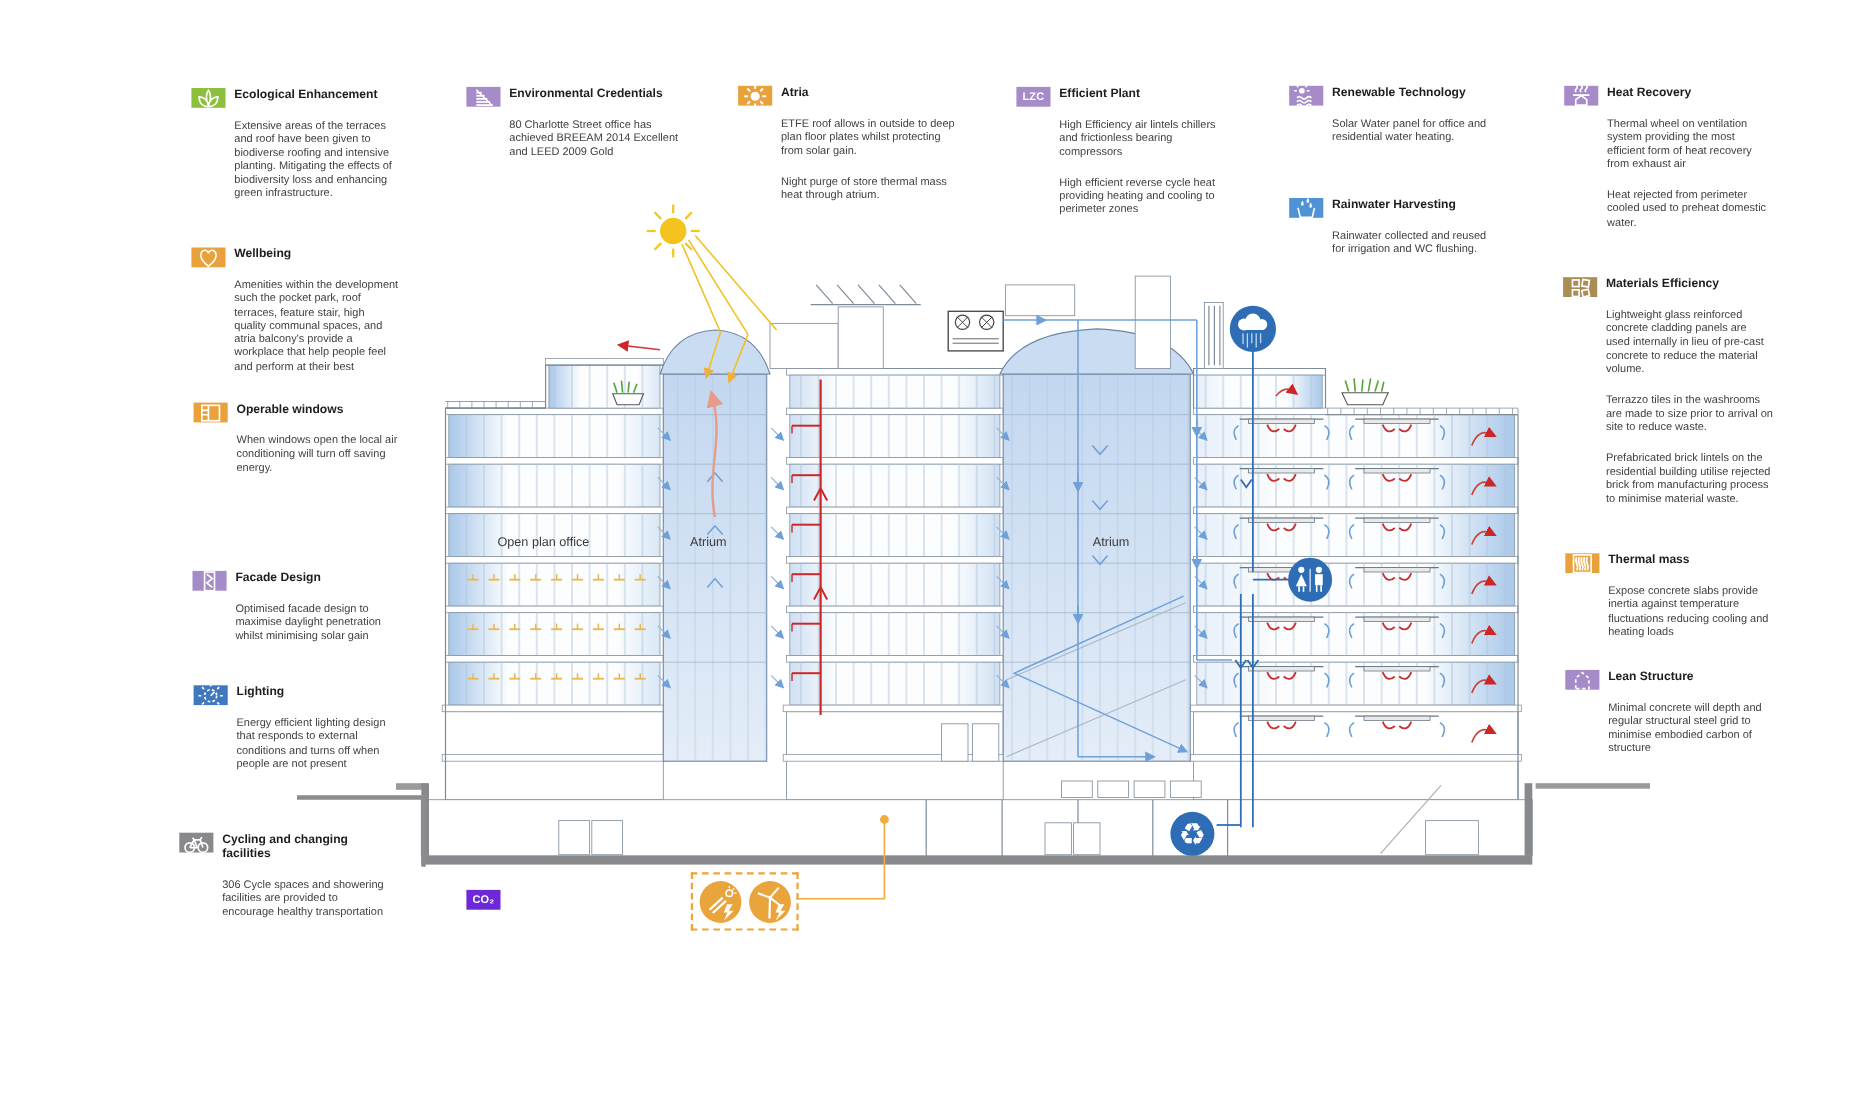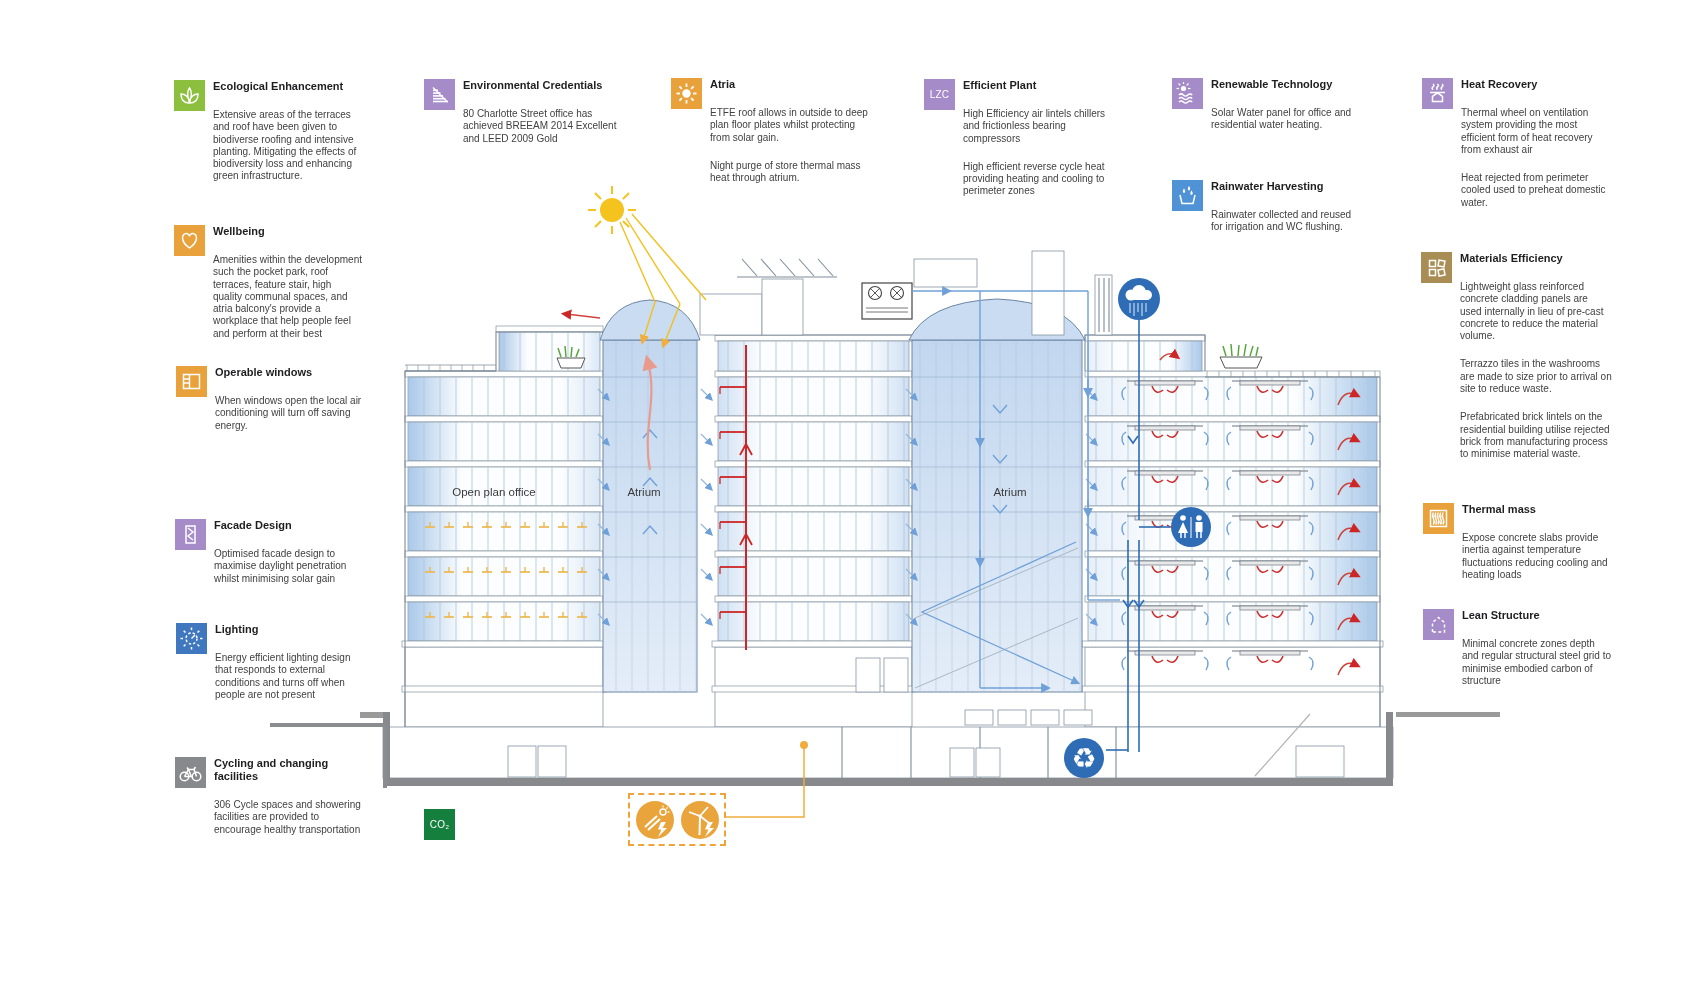--- a/index.html
+++ b/index.html
@@ -1,21 +1,21 @@
 <!DOCTYPE html>
 <html><head>
 <meta charset="utf-8">
 <style>
   html,body{margin:0;padding:0;background:#fff}
   #page{position:relative;width:1700px;height:1002px;background:#fff;overflow:hidden;
         font-family:"Liberation Sans",sans-serif}
   #bsvg{position:absolute;left:0;top:0}
   .panel{position:absolute;display:flex;gap:8px}
-  .pic{width:31px;height:31px;flex:0 0 31px;display:flex;align-items:center;justify-content:center;
-       color:#fff;font-weight:normal;font-size:10px;letter-spacing:.2px}
+  .pic{width:31px;height:18px;flex:0 0 31px;display:flex;align-items:center;justify-content:center;
+       color:#fff;font-weight:bold;font-size:10px;letter-spacing:.2px}
   .ptxt h3{margin:0 0 10px;font-size:11px;line-height:13px;color:#1e1e20;font-weight:bold}
   .ptxt p{margin:16px 0 11px;font-size:10px;line-height:12.3px;color:#414042}
   .gi{stroke:#fff;fill:none;stroke-width:1.5}
   svg text{font-family:"Liberation Sans",sans-serif}
   .lbl{font-size:11.5px;fill:#3a3a3c}
   .ol{fill:none;stroke:#7e8b99;stroke-width:1.1}
   .wb{fill:#fff;stroke:#8593a0;stroke-width:0.8}
   .rc{stroke:#c92f2f;stroke-width:1.6;fill:none}
   .rc2{stroke:#c9443a;stroke-width:1.5;fill:none}
   .bc{stroke:#6fa0d8;stroke-width:1.4;fill:none}
@@ -634,21 +634,21 @@
             <line x1="21.5" y1="9.5" x2="23.3" y2="7.7"></line>
           </g>
         </svg>
   </div>
   <div class="ptxt" style="width:150px">
     <h3>Lighting</h3>
     <p>Energy efficient lighting design  that responds to external conditions and turns off when people are not present</p>
   </div>
 </div>
 
-<div class="panel" style="left:175px;top:757px">
+<div class="panel" style="left:163px;top:757px">
   <div class="pic" style="background:#87898c">
     <svg width="31" height="31" viewBox="0 0 31 31">
           <g class="gi" stroke-width="1.4">
             <circle cx="9.5" cy="19.5" r="4.3"></circle>
             <circle cx="21.5" cy="19.5" r="4.3"></circle>
             <polyline points="9.5,19.5 13.5,12.5 19,12.5 21.5,19.5"></polyline>
             <polyline points="13.5,12.5 16.3,19.5 9.5,19.5"></polyline>
             <line x1="19" y1="12.5" x2="20.5" y2="10"></line>
             <line x1="13.5" y1="12.5" x2="12" y2="10.5"></line>
           </g>
@@ -810,26 +810,26 @@
 </div>
 
 <div class="panel" style="left:1423px;top:609px">
   <div class="pic" style="background:#a68bc9">
     <svg width="31" height="31" viewBox="0 0 31 31">
           <path d="M9.5,23 V13.5 L15.5,8.5 L21.5,13.5 V23 Z" class="gi" stroke-dasharray="3,2.4"></path>
         </svg>
   </div>
   <div class="ptxt" style="width:152px">
     <h3>Lean Structure</h3>
-    <p>Minimal concrete zones depth and regular structural steel grid to minimise embodied carbon of structure</p>
+    <p>Minimal concrete will depth and regular structural steel grid to minimise embodied carbon of structure</p>
   </div>
 </div>
 
 <div class="panel" style="left:424px;top:809px">
-  <div class="pic" style="background:#15803d">CO₂</div>
+  <div class="pic" style="background:#6d28d9">CO₂</div>
 </div>
 
 <div class="nzbox">
   <svg width="40" height="40" viewBox="0 0 40 40">
     <circle cx="20" cy="20" r="19" fill="#eaa43c"></circle>
     <line x1="10" y1="27" x2="22" y2="16" stroke="#fff" stroke-width="2"></line>
     <line x1="13" y1="30" x2="25" y2="19" stroke="#fff" stroke-width="2"></line>
     <circle cx="28" cy="12" r="3" fill="none" stroke="#fff" stroke-width="1.4"></circle>
     <line x1="28" y1="7.5" x2="28" y2="5.5" stroke="#fff" stroke-width="1.2"></line>
     <line x1="32.5" y1="12" x2="34.5" y2="12" stroke="#fff" stroke-width="1.2"></line>

